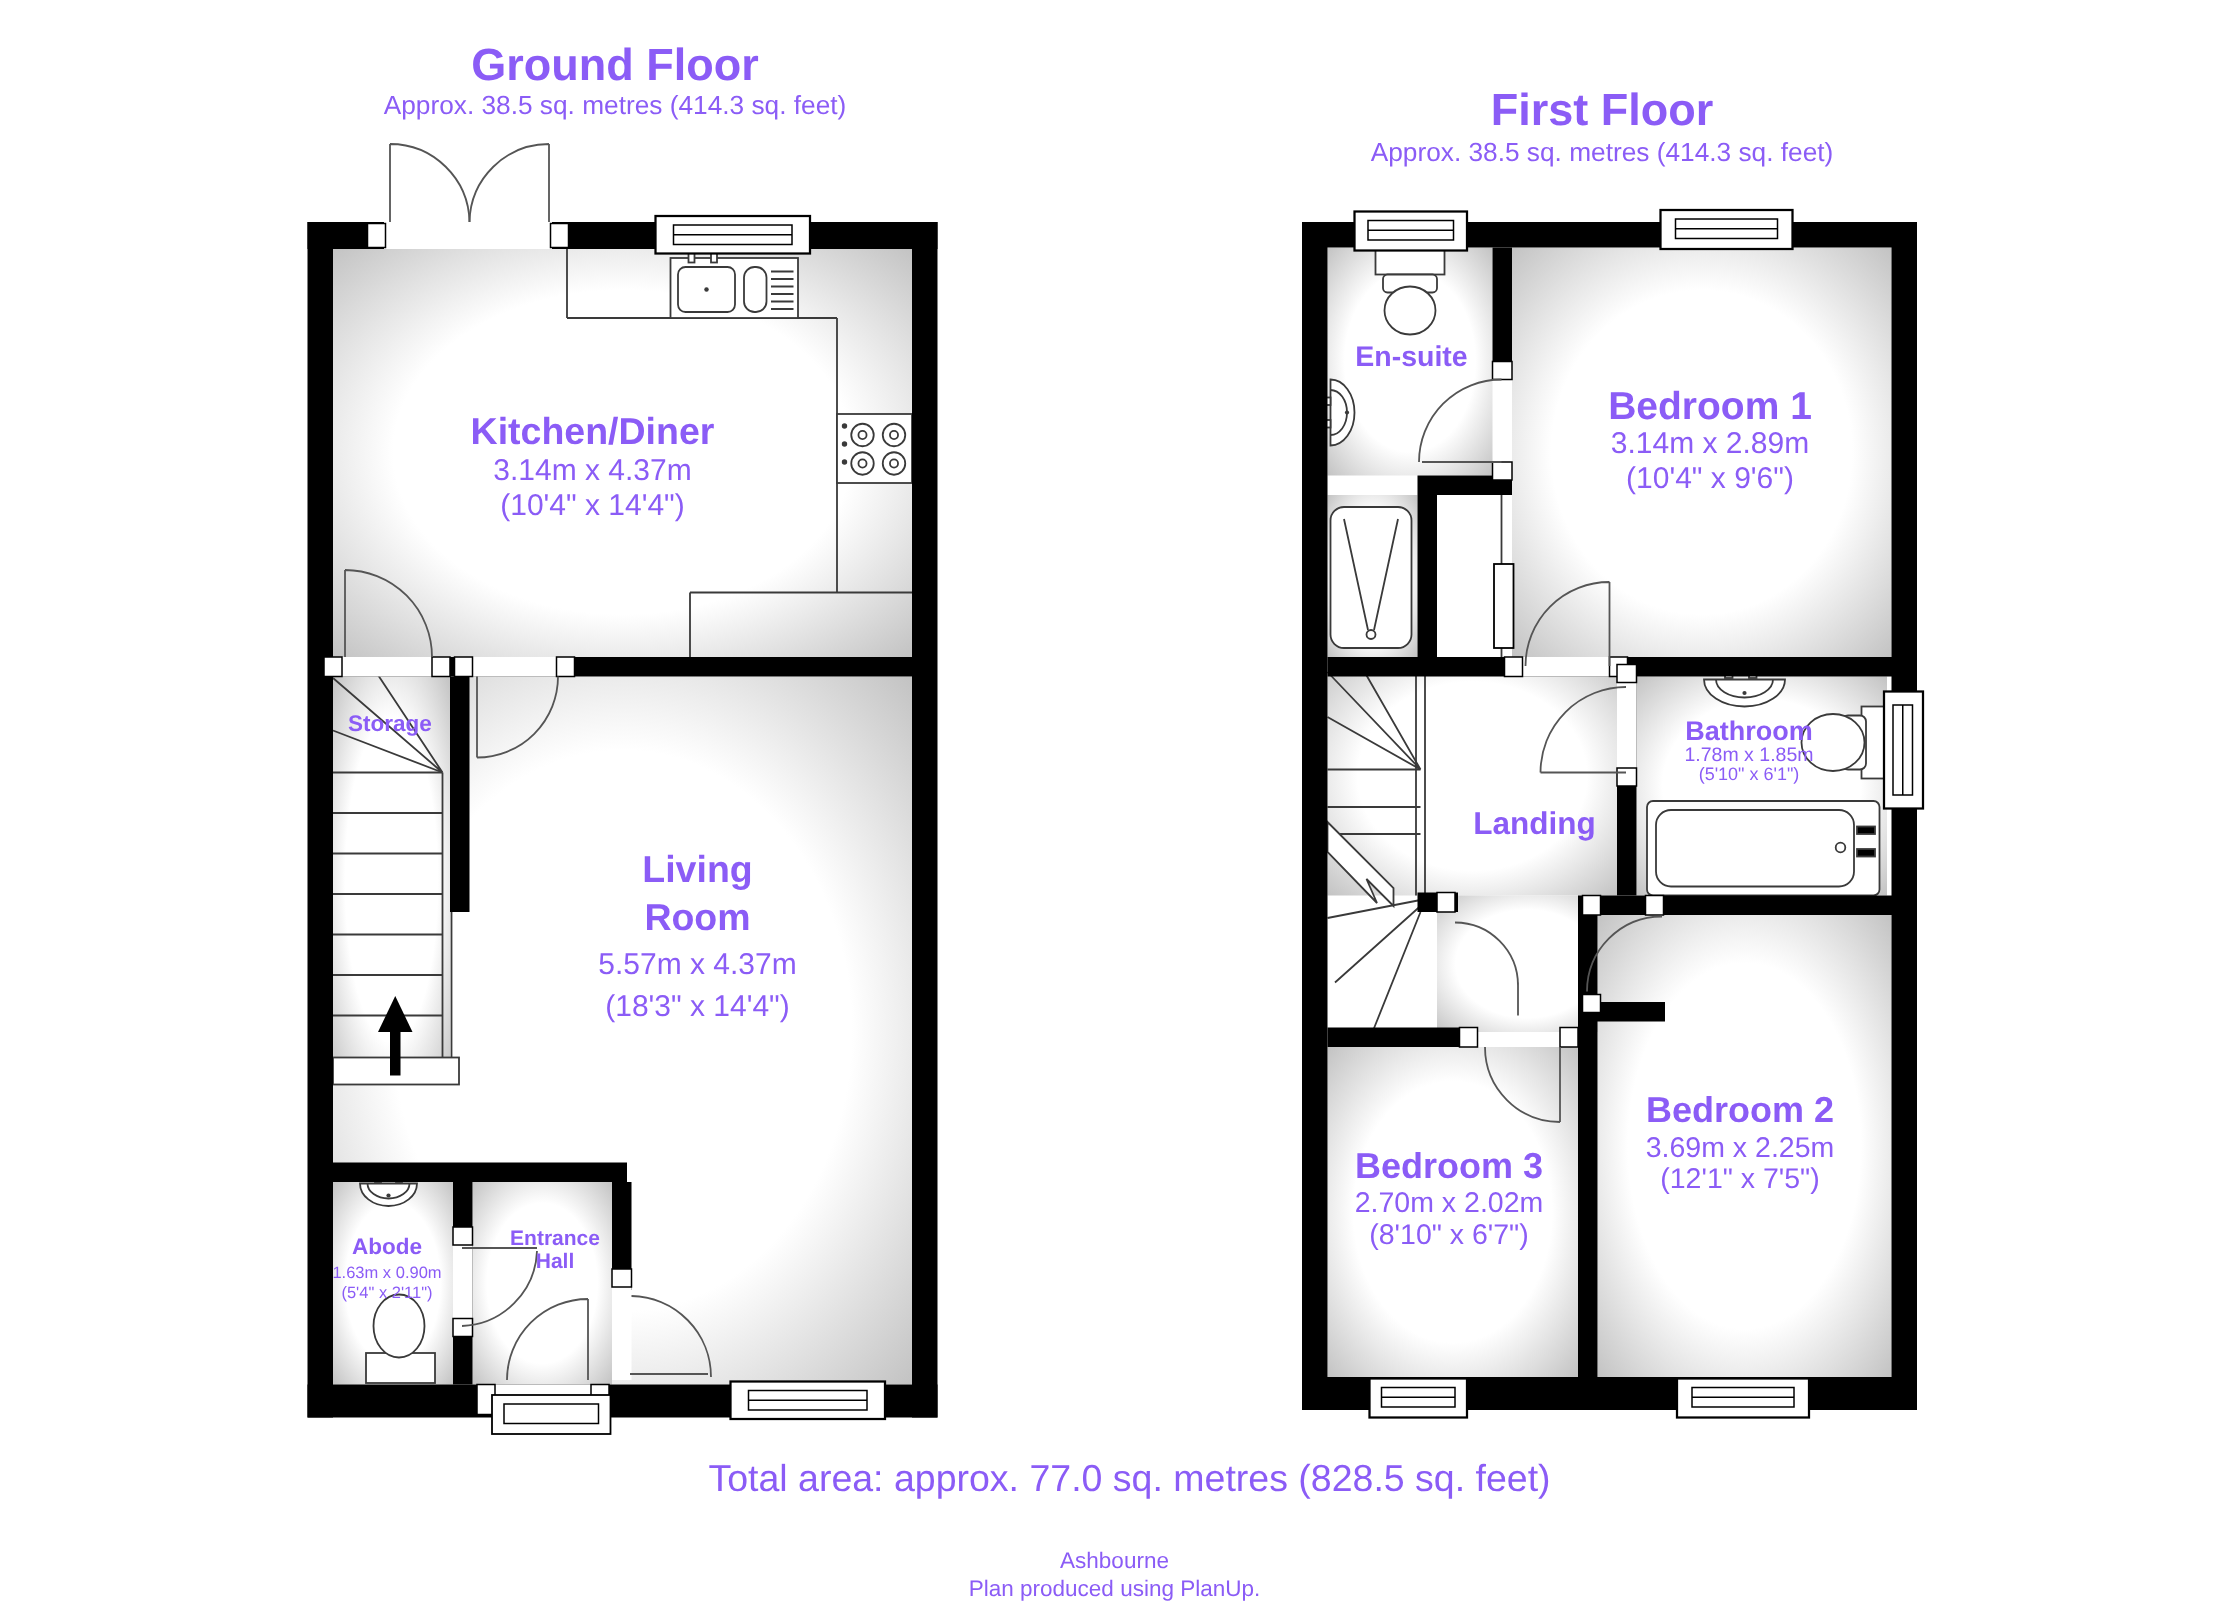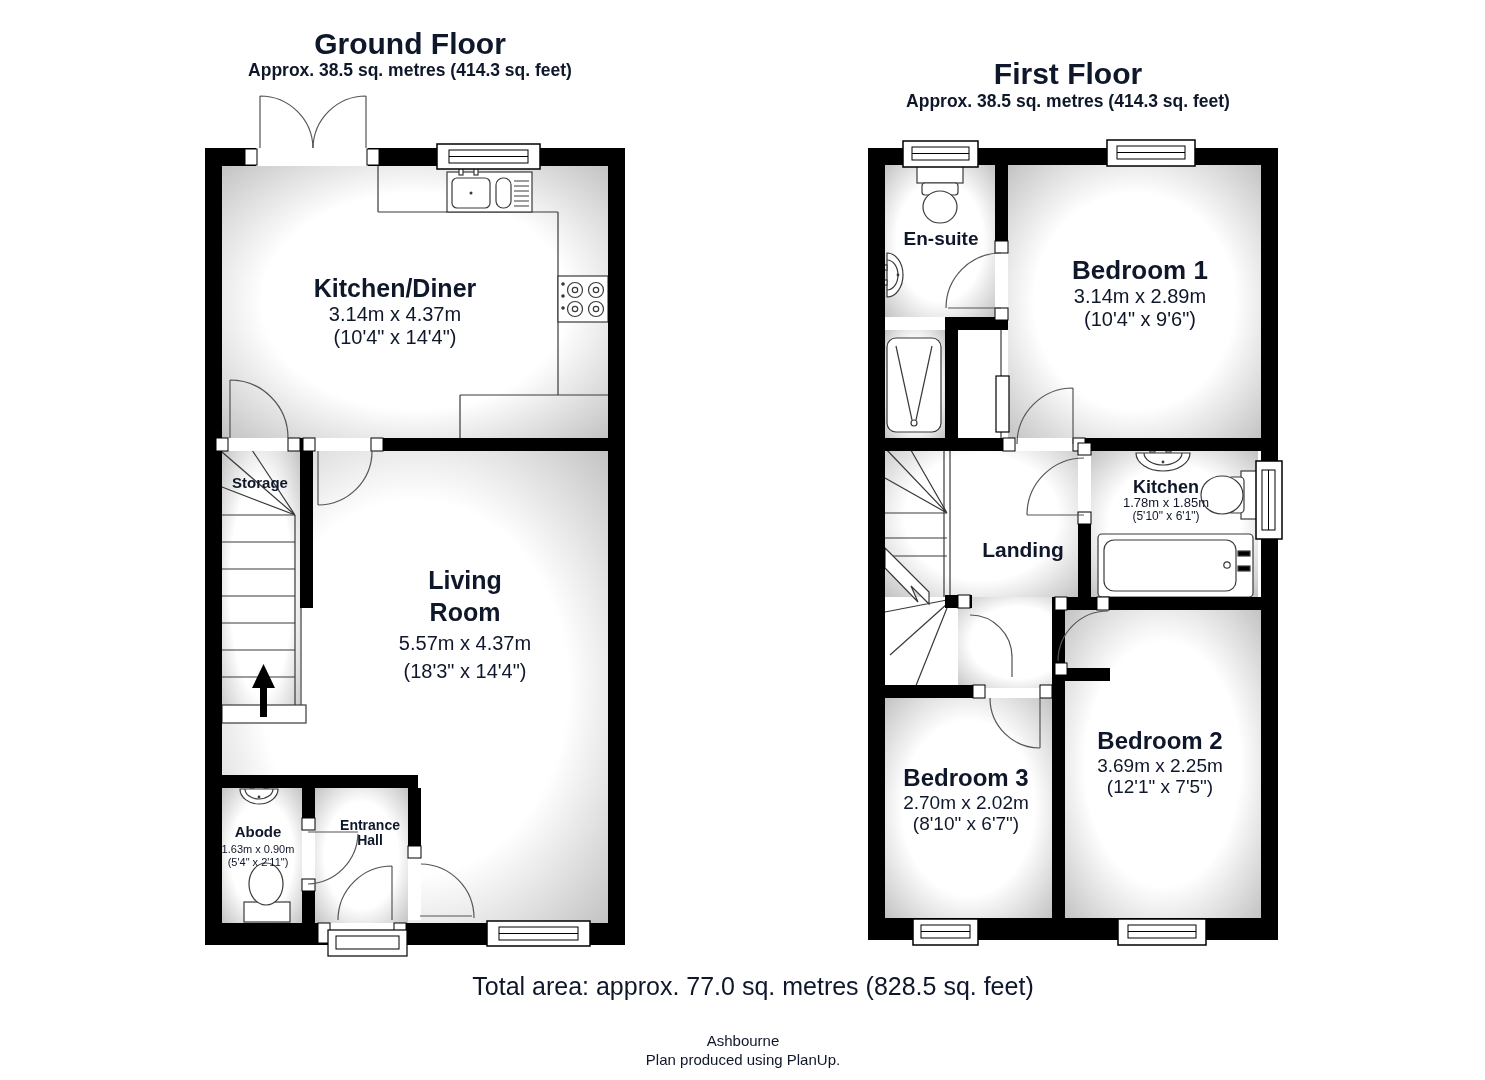--- a/index.html
+++ b/index.html
@@ -1,21 +1,21 @@
 <!DOCTYPE html>
 <html><head>
 <meta charset="utf-8">
 <style>
   html,body{margin:0;padding:0;background:#fff;}
   #canvas{position:relative;width:1485px;height:1080px;background:#ffffff;overflow:hidden;
-          font-family:"Liberation Sans", sans-serif;color:#0f172a;}
+          font-family:"Liberation Sans", sans-serif;color:#8b5cf6;}
   svg{position:absolute;left:0;top:0;}
   .lbl{position:absolute;transform:translateX(-50%);white-space:nowrap;text-align:center;line-height:1.12;}
   .b{font-weight:bold;}
-  .t30{font-size:30px;} .t17{font-size:17.5px;font-weight:bold;} .t27{font-size:25px;}
+  .t30{font-size:30px;} .t17{font-size:17.5px;font-weight:normal;} .t27{font-size:25px;}
   .t26{font-size:26px;} .t20{font-size:20px;} .t24{font-size:24px;} .t19{font-size:19px;}
   .t21{font-size:21px;} .t18{font-size:18px;} .t15{font-size:15px;} .t14{font-size:14px;}
   .t13{font-size:13px;} .t12{font-size:12px;} .t11{font-size:11px;}
   .t25{font-size:25px;} .t15n{font-size:15px;font-weight:normal;}
 </style>
 </head>
 <body>
 
 <div id="canvas">
 
@@ -337,21 +337,21 @@
 
 <div class="lbl b t14" style="left:370px;top:818px;">Entrance</div>
 <div class="lbl b t14" style="left:370px;top:833px;">Hall</div>
 
 <div class="lbl b t19" style="left:941px;top:228px;">En-suite</div>
 
 <div class="lbl b t26" style="left:1140px;top:256px;">Bedroom 1</div>
 <div class="lbl t20" style="left:1140px;top:285px;">3.14m x 2.89m</div>
 <div class="lbl t20" style="left:1140px;top:308px;">(10'4" x 9'6")</div>
 
-<div class="lbl b t18" style="left:1166px;top:477px;">Kitchen</div>
+<div class="lbl b t18" style="left:1166px;top:477px;">Bathroom</div>
 <div class="lbl t13" style="left:1166px;top:496px;">1.78m x 1.85m</div>
 <div class="lbl t12" style="left:1166px;top:510px;">(5'10" x 6'1")</div>
 
 <div class="lbl b t21" style="left:1023px;top:538px;">Landing</div>
 
 <div class="lbl b t24" style="left:1160px;top:728px;">Bedroom 2</div>
 <div class="lbl t19" style="left:1160px;top:755px;">3.69m x 2.25m</div>
 <div class="lbl t19" style="left:1160px;top:776px;">(12'1" x 7'5")</div>
 
 <div class="lbl b t24" style="left:966px;top:765px;">Bedroom 3</div>

